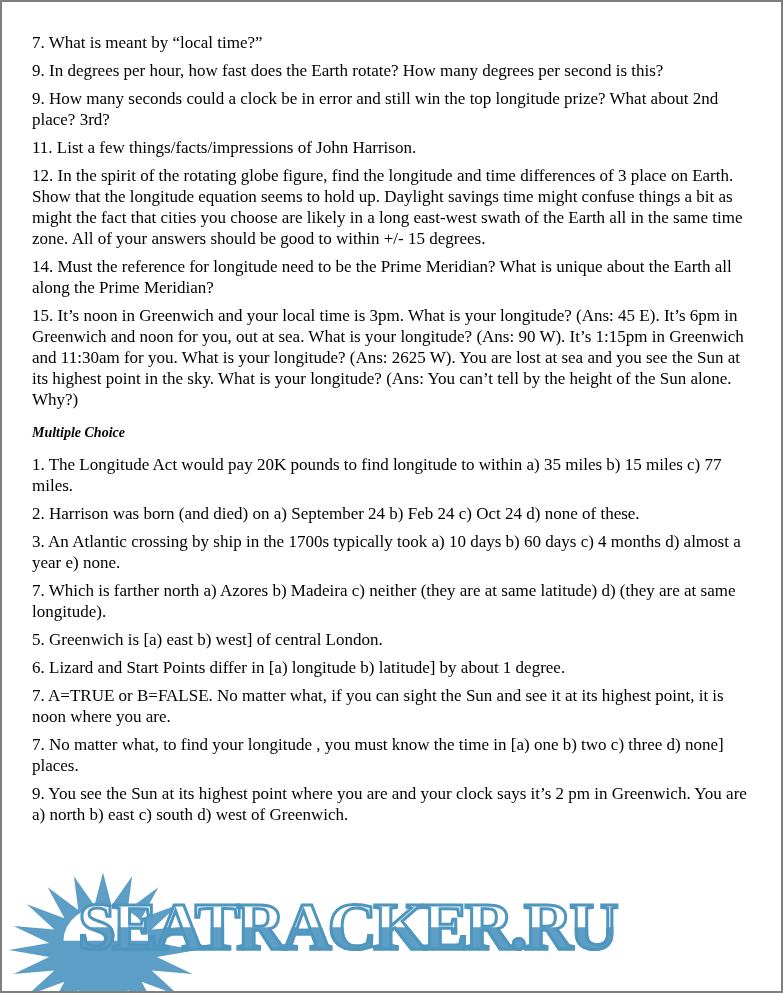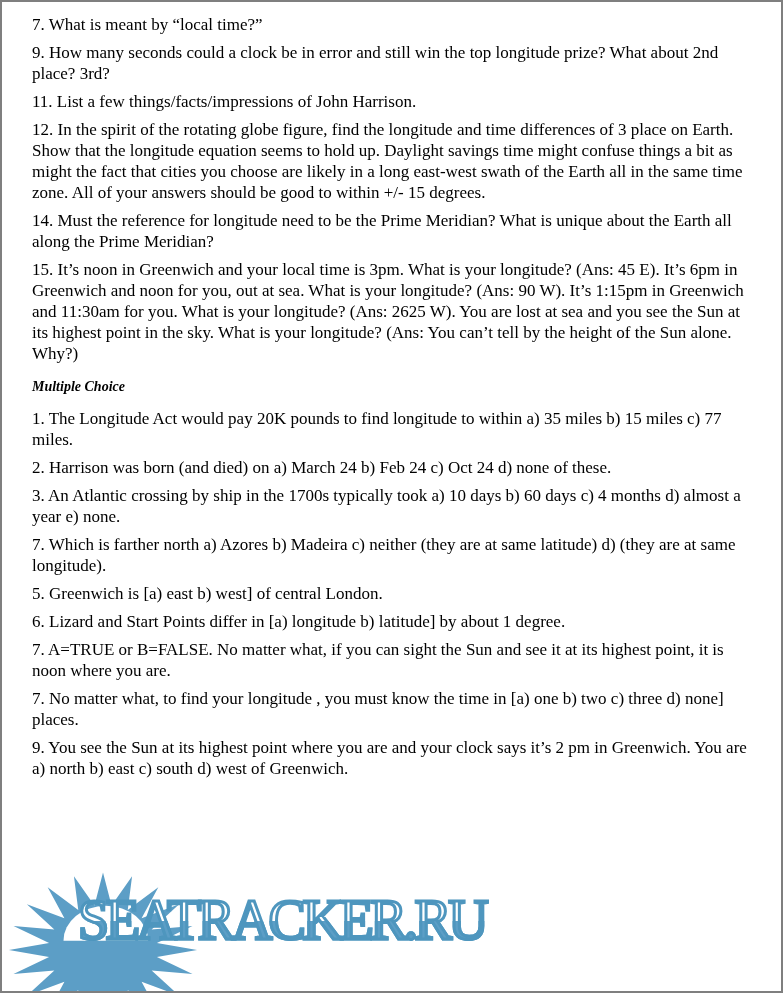--- a/index.html
+++ b/index.html
@@ -10,21 +10,21 @@
     box-sizing: border-box;
     background: #ffffff;
     border: 2px solid #7f7f7f;
     overflow: hidden;
     font-family: "Liberation Serif", serif;
     color: #000;
   }
   .content {
     position: relative;
     z-index: 2;
-    padding: 12px 26px 0 30px;
+    padding: 30px 26px 0 30px;
     font-size: 17px;
     line-height: 21px;
   }
   .content p {
     margin: 0 0 7px 0;
   }
   .content h2.section-heading {
     font-size: 14px;
     font-weight: bold;
     font-style: italic;
@@ -41,22 +41,22 @@
   .wm-star {
     position: absolute;
     left: 4px;
     top: 868px;
   }
   .wm-text {
     position: absolute;
     left: 76px;
     top: 890px;
     font-family: "Liberation Serif", serif;
-    font-weight: normal;
-    font-size: 56px;
+    font-weight: bold;
+    font-size: 68px;
     line-height: 1;
     letter-spacing: -3.5px;
     white-space: nowrap;
   }
   .wm-outline {
     color: #ffffff;
     -webkit-text-stroke: 3px #4e96be;
   }
   .wm-fill {
     position: absolute;
@@ -80,30 +80,31 @@
       </g>
     </svg>
     <div class="wm-text">
       <span class="wm-outline">SEATRACKER.RU</span>
       <span class="wm-fill">SEATRACKER.RU</span>
     </div>
   </div>
 
   <div class="content">
     <p>7. What is meant by “local time?”</p>
+    <p>9. In degrees per hour, how fast does the Earth rotate? How many degrees per second is this?</p>
     <p>9. How many seconds could a clock be in error and still win the top longitude prize? What about 2nd place? 3rd?</p>
     <p>11. List a few things/facts/impressions of John Harrison.</p>
     <p>12. In the spirit of the rotating globe figure, find the longitude and time differences of 3 place on Earth. Show that the longitude equation seems to hold up. Daylight savings time might confuse things a bit as might the fact that cities you choose are likely in a long east-west swath of the Earth all in the same time zone. All of your answers should be good to within +/- 15 degrees.</p>
     <p>14. Must the reference for longitude need to be the Prime Meridian? What is unique about the Earth all along the Prime Meridian?</p>
     <p>15. It’s noon in Greenwich and your local time is 3pm. What is your longitude? (Ans: 45 E). It’s 6pm in Greenwich and noon for you, out at sea. What is your longitude? (Ans: 90 W). It’s 1:15pm in Greenwich and 11:30am for you. What is your longitude? (Ans: 2625 W). You are lost at sea and you see the Sun at its highest point in the sky. What is your longitude? (Ans: You can’t tell by the height of the Sun alone. Why?)</p>
 
     <h2 class="section-heading">Multiple Choice</h2>
 
     <p>1. The Longitude Act would pay 20K pounds to find longitude to within a) 35 miles b) 15 miles c) 77 miles.</p>
-    <p>2. Harrison was born (and died) on a) March 24 b) Feb 24 c) Oct 24 d) none of these.</p>
+    <p>2. Harrison was born (and died) on a) September 24 b) Feb 24 c) Oct 24 d) none of these.</p>
     <p>3. An Atlantic crossing by ship in the 1700s typically took a) 10 days b) 60 days c) 4 months d) almost a year e) none.</p>
     <p>7. Which is farther north a) Azores b) Madeira c) neither (they are at same latitude) d) (they are at same longitude).</p>
     <p>5. Greenwich is [a) east b) west] of central London.</p>
     <p>6. Lizard and Start Points differ in [a) longitude b) latitude] by about 1 degree.</p>
     <p>7. A=TRUE or B=FALSE. No matter what, if you can sight the Sun and see it at its highest point, it is noon where you are.</p>
     <p>7. No matter what, to find your longitude , you must know the time in [a) one b) two c) three d) none] places.</p>
     <p>9. You see the Sun at its highest point where you are and your clock says it’s 2 pm in Greenwich. You are a) north b) east c) south d) west of Greenwich.</p>
   </div>
 
 </div>

